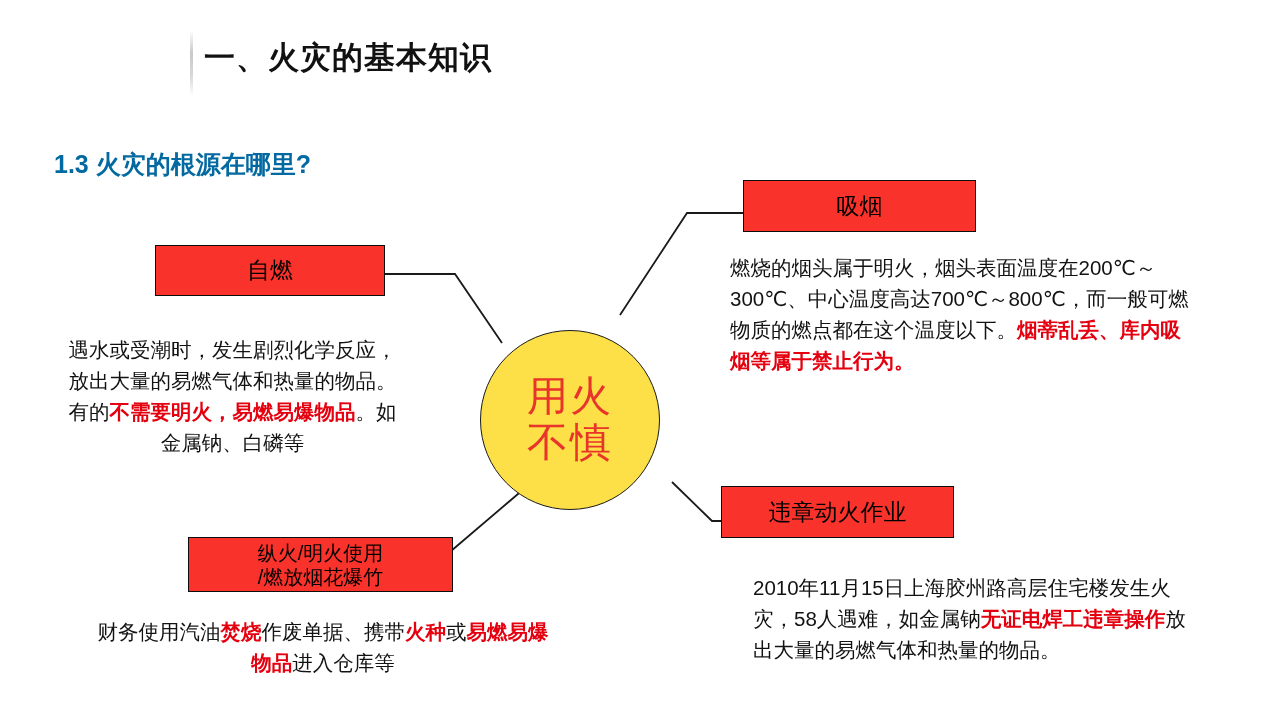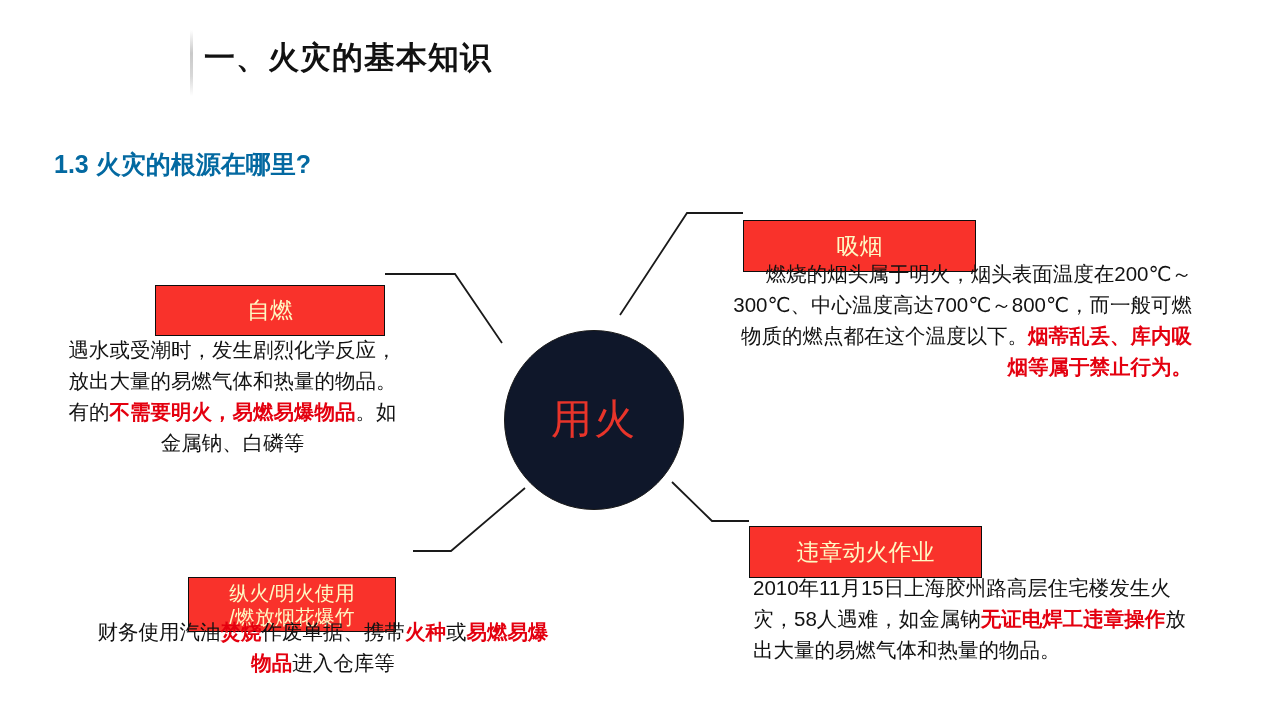--- a/index.html
+++ b/index.html
@@ -50,79 +50,78 @@
   #connectors {
     position: absolute;
     left: 0; top: 0;
     width: 1280px; height: 720px;
     pointer-events: none;
   }
 
   
   #center-node {
     position: absolute;
-    left: 504px; top: 330px;
+    left: 480px; top: 330px;
     width: 178px; height: 178px;
     border: 1.6px solid #1a1a1a;
     border-radius: 50%;
-    background: #0f172a;
+    background: #fde047;
     display: flex;
     flex-direction: column;
     align-items: center;
     justify-content: center;
     line-height: 1.12;
   }
   #center-node .cn-line {
     font-size: 41px;
     color: #E8342A;
     letter-spacing: 2px;
     font-weight: normal;
   }
 
   
   .label-box {
     position: absolute;
     background: #F9322B;
     border: 1.6px solid #0d0d0d;
-    color: #fef9c3;
+    color: #000000;
     display: flex;
     flex-direction: column;
     align-items: center;
     justify-content: center;
     text-align: center;
     font-size: 23px;
     line-height: 1.22;
     box-sizing: border-box;
-    margin-top: 40px;
   }
   #box-ziran   { left: 155px; top: 245px; width: 230px; height: 51px; }
   #box-xiyan   { left: 743px; top: 180px; width: 233px; height: 52px; }
-  #box-weizhang{ left: 749px; top: 486px; width: 233px; height: 52px; }
-  #box-zonghuo { left: 188px; top: 537px; width: 208px; height: 55px;
+  #box-weizhang{ left: 721px; top: 486px; width: 233px; height: 52px; }
+  #box-zonghuo { left: 188px; top: 537px; width: 265px; height: 55px;
                  font-size: 20px; line-height: 1.20; }
   #box-zonghuo .bl { display: block; }
 
   
   .para {
     position: absolute;
     font-size: 20.5px;
     line-height: 1.52;
     color: #121212;
   }
   .para b.hl {
     color: #E4000F;
     font-weight: bold;
   }
   #para-ziran {
     left: 60px; top: 334px; width: 345px;
     text-align: center;
   }
   #para-xiyan {
-    left: 730px; top: 258px; width: 462px;
-    text-align: right;
+    left: 730px; top: 252px; width: 462px;
+    text-align: left;
   }
   #para-weizhang {
     left: 753px; top: 572px; width: 440px;
     text-align: left;
   }
   #para-zonghuo {
     left: 88px; top: 616px; width: 470px;
     text-align: center;
   }
 </style>
@@ -141,20 +140,21 @@
 
   <path d="M 620 315 L 687 213 L 743 213" fill="none" stroke="#1a1a1a" stroke-width="1.8"></path>
 
   <path d="M 672 482 L 712 521 L 749 521" fill="none" stroke="#1a1a1a" stroke-width="1.8"></path>
 
   <path d="M 413 551 L 451 551 L 525 488" fill="none" stroke="#1a1a1a" stroke-width="1.8"></path>
 </svg>
 
 <div id="center-node">
   <span class="cn-line">用火</span>
+  <span class="cn-line">不慎</span>
 </div>
 
 <div class="label-box" id="box-ziran">
   <span>自燃</span>
 </div>
 
 <div class="label-box" id="box-xiyan">
   <span>吸烟</span>
 </div>
 

